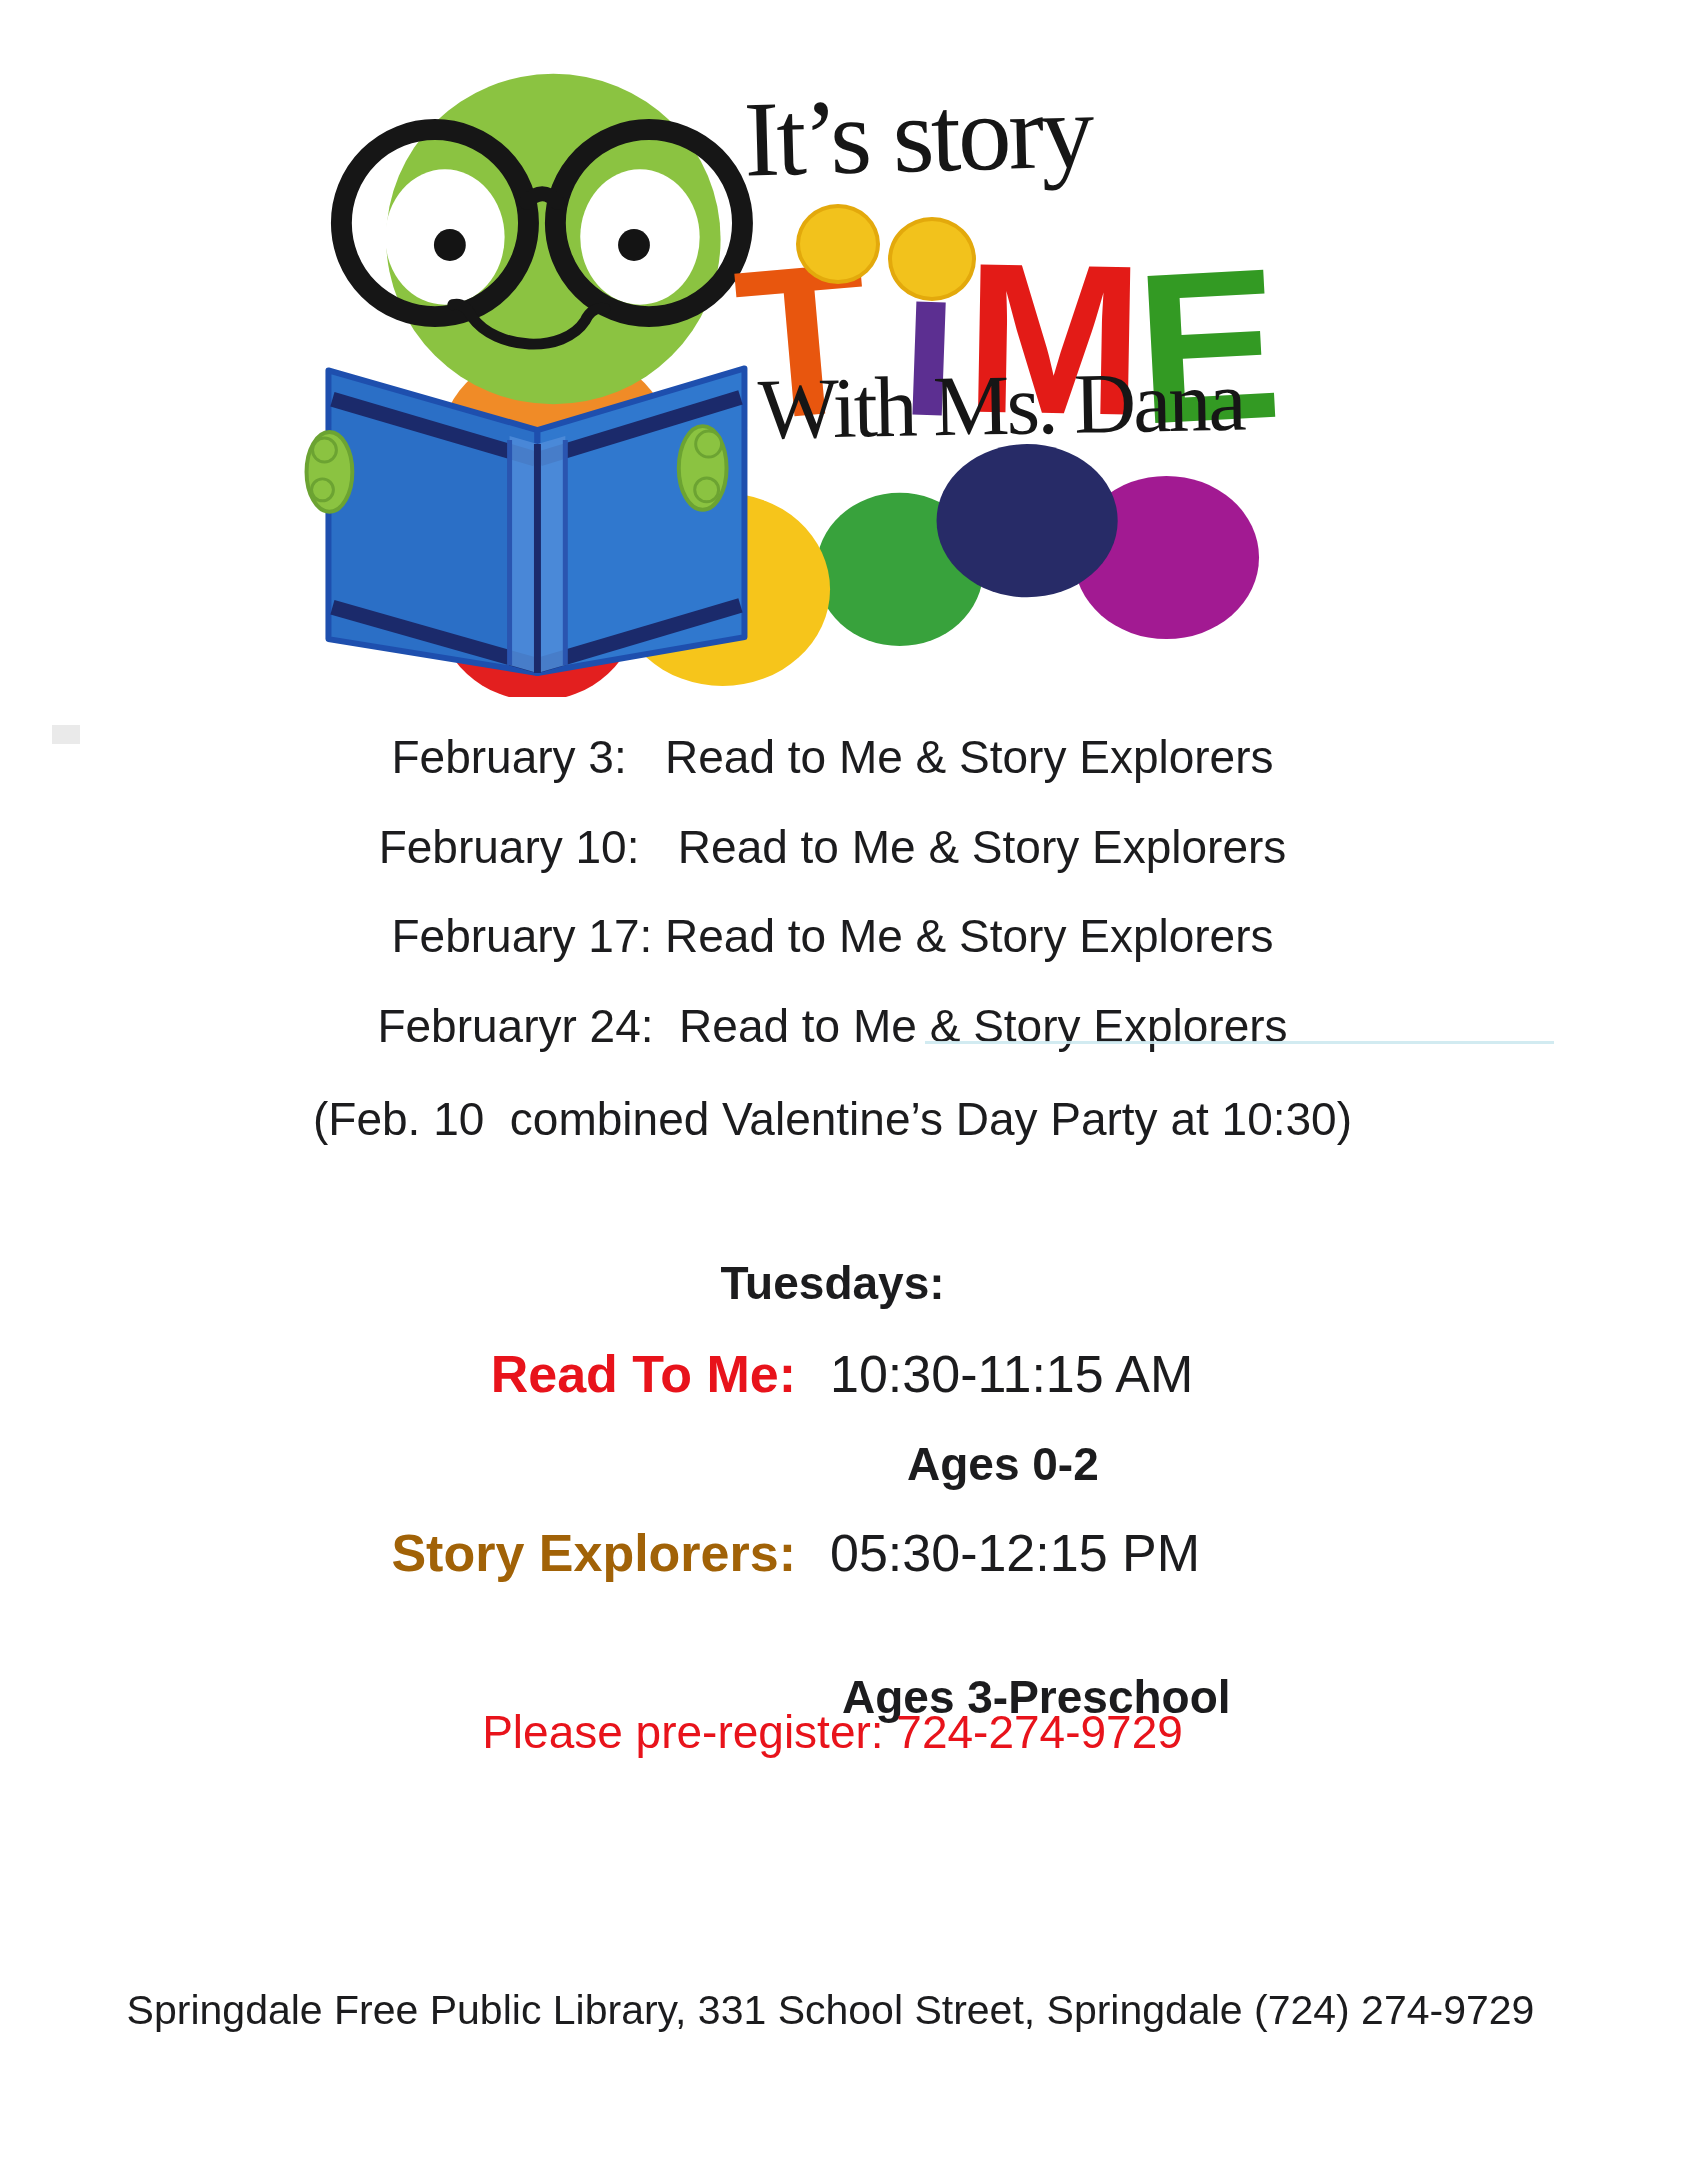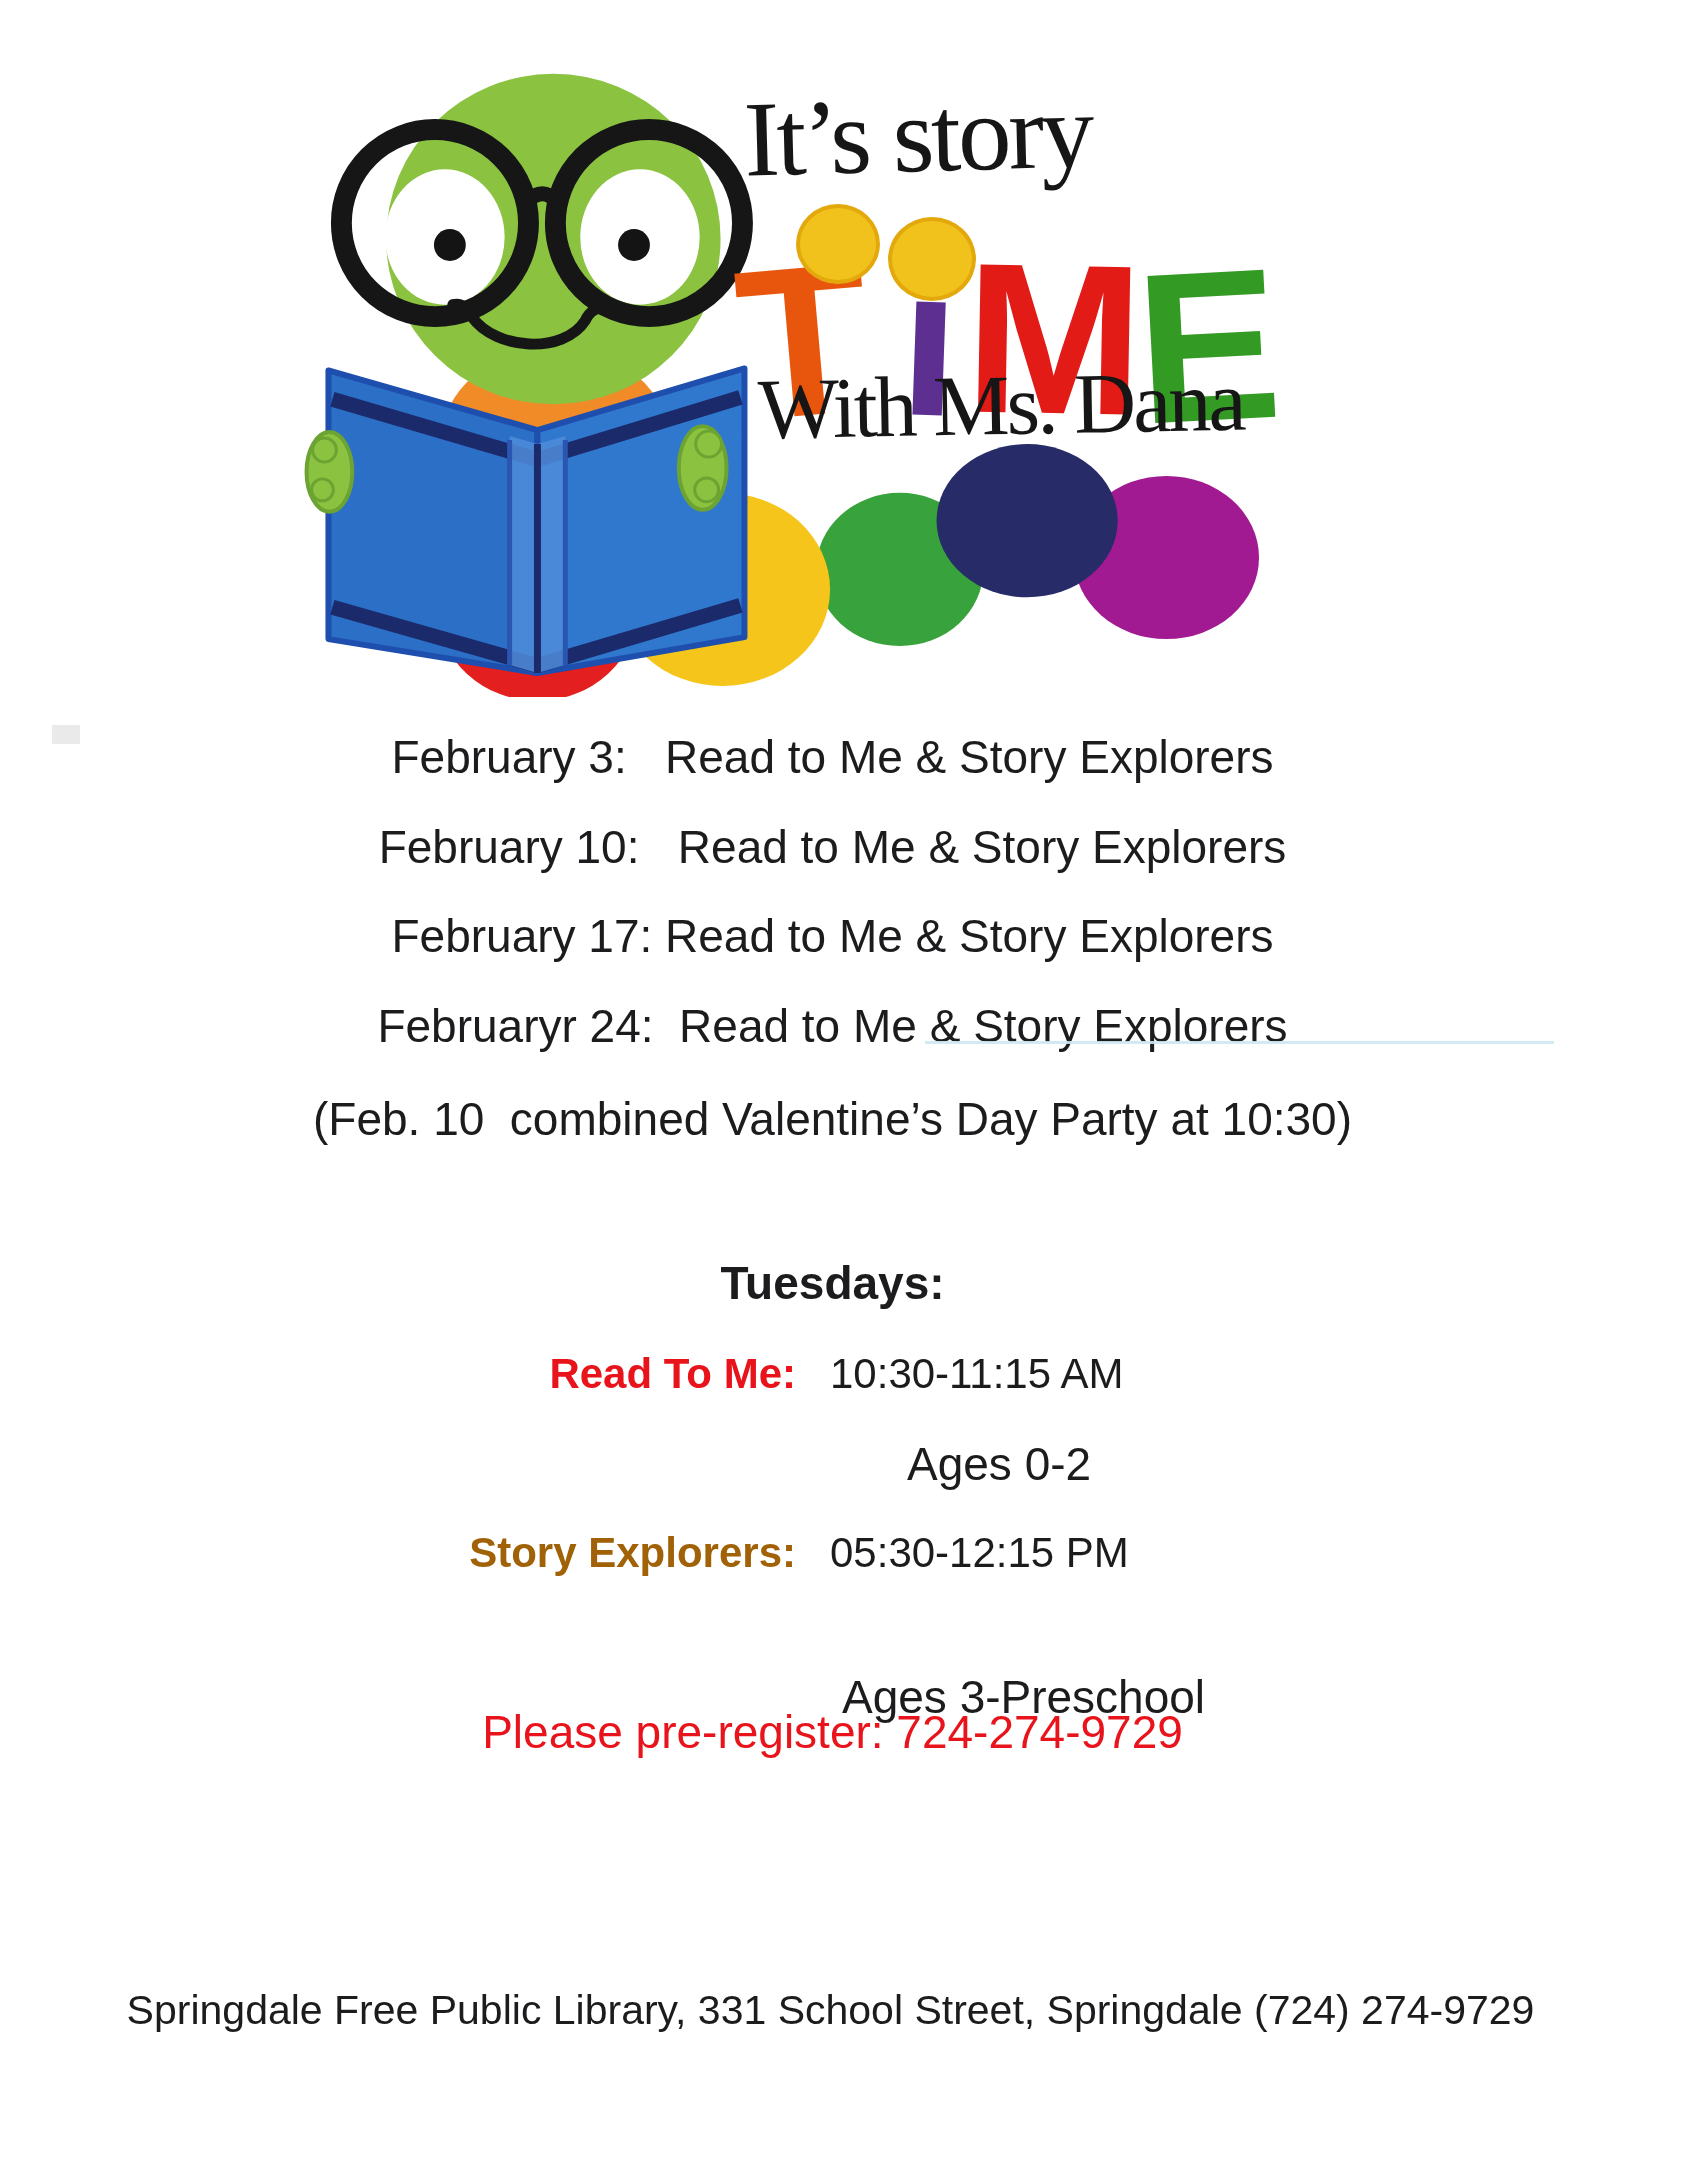--- a/index.html
+++ b/index.html
@@ -18,24 +18,24 @@
   .lt-M{left:965px;top:232px;transform:rotate(1deg);}
   .lt-E{left:1137px;top:239px;transform:rotate(-3deg);}
   .ydot{position:absolute;z-index:3;border-radius:50%;background:#f2c21c;border:4px solid #e3a90c;}
   .ydot1{left:796px;top:204px;width:76px;height:72px;}
   .ydot2{left:888px;top:217px;width:80px;height:76px;}
   
   .tline{position:absolute;left:0;width:100%;text-align:center;font-size:46px;line-height:56px;
          white-space:pre-wrap;transform:translateX(-10px);}
   .bold{font-weight:bold;}
   .prow{position:absolute;left:0;width:100%;display:grid;grid-template-columns:796px 1fr;
-        font-size:42px;line-height:56px;white-space:pre;}
+        font-size:52px;line-height:56px;white-space:pre;}
   .plabel{justify-self:end;font-weight:bold;}
   .ptime{padding-left:34px;}
-  .ages{position:absolute;font-size:46px;line-height:56px;white-space:pre;}
+  .ages{position:absolute;font-size:46px;line-height:56px;white-space:pre;font-weight:bold;}
   .register{color:#e8131b;}
   .footer{position:absolute;left:0;width:100%;text-align:center;font-size:41px;line-height:50px;
           transform:translateX(-12px);white-space:pre;}
   .scan-line{position:absolute;left:925px;top:1041px;width:629px;height:3px;background:#cde9f0;opacity:.9;}
   .smudge{position:absolute;left:52px;top:725px;width:28px;height:19px;background:#d9d9d9;opacity:.55;}
 </style>
 </head>
 <body>
 
 <div class="page">

